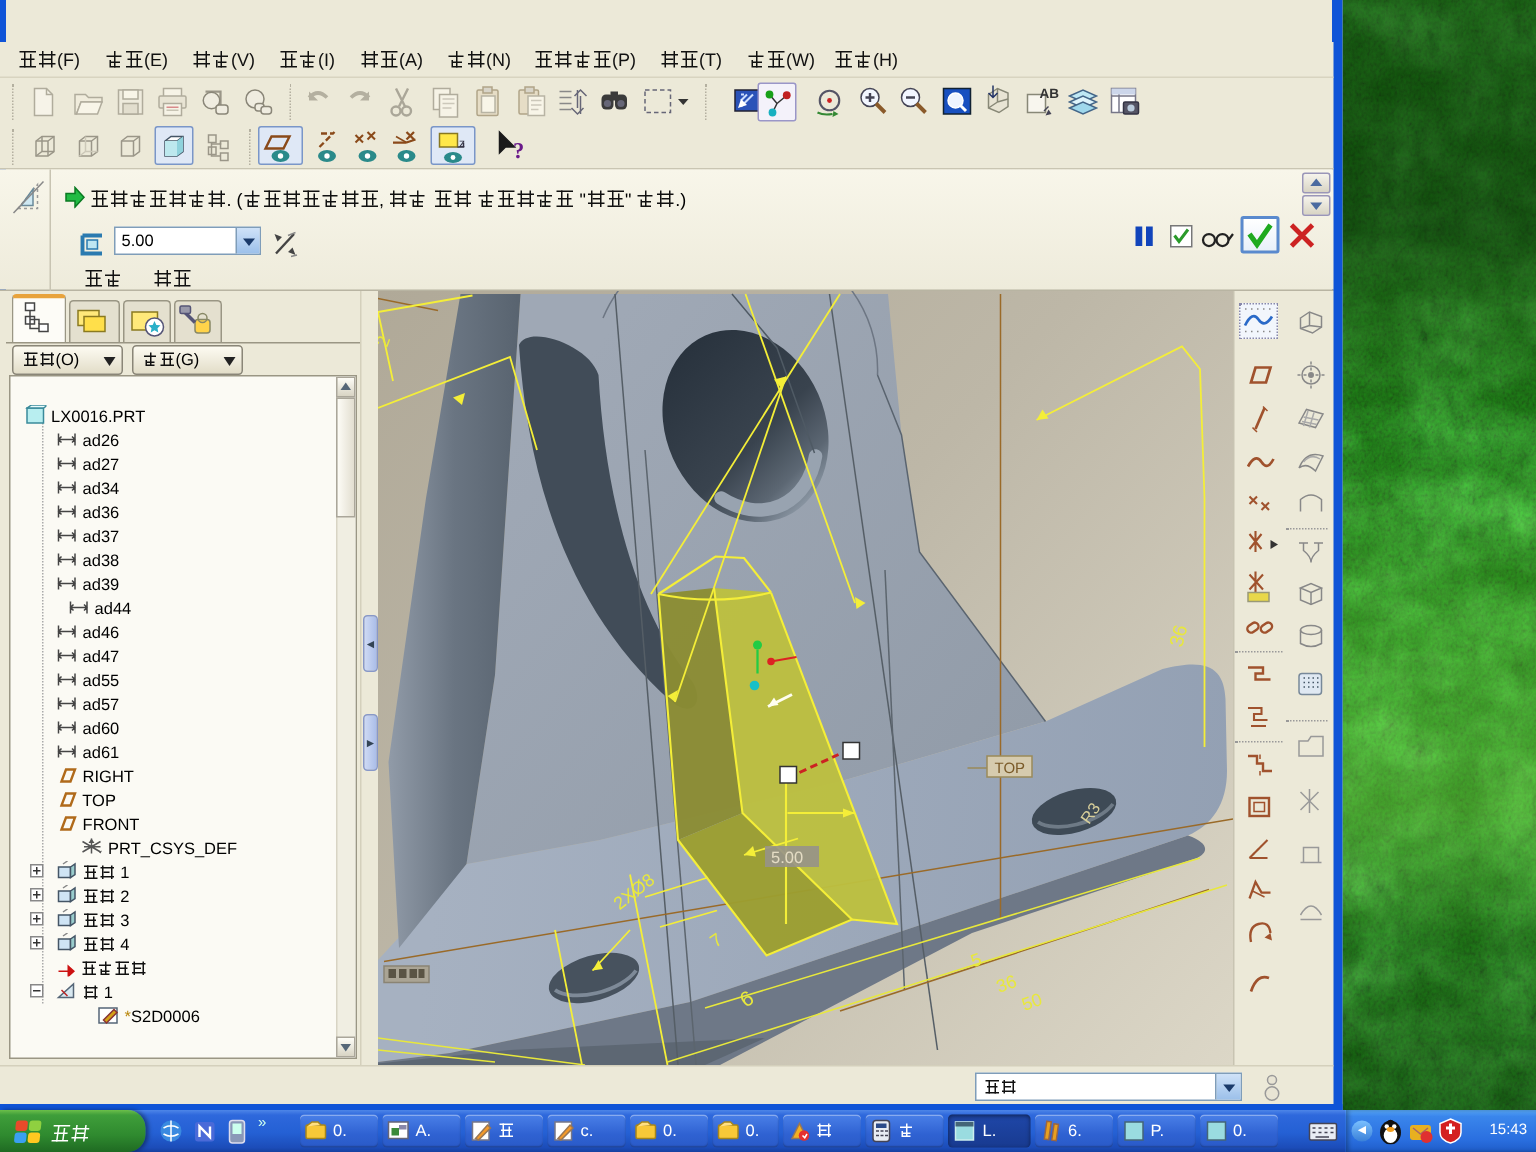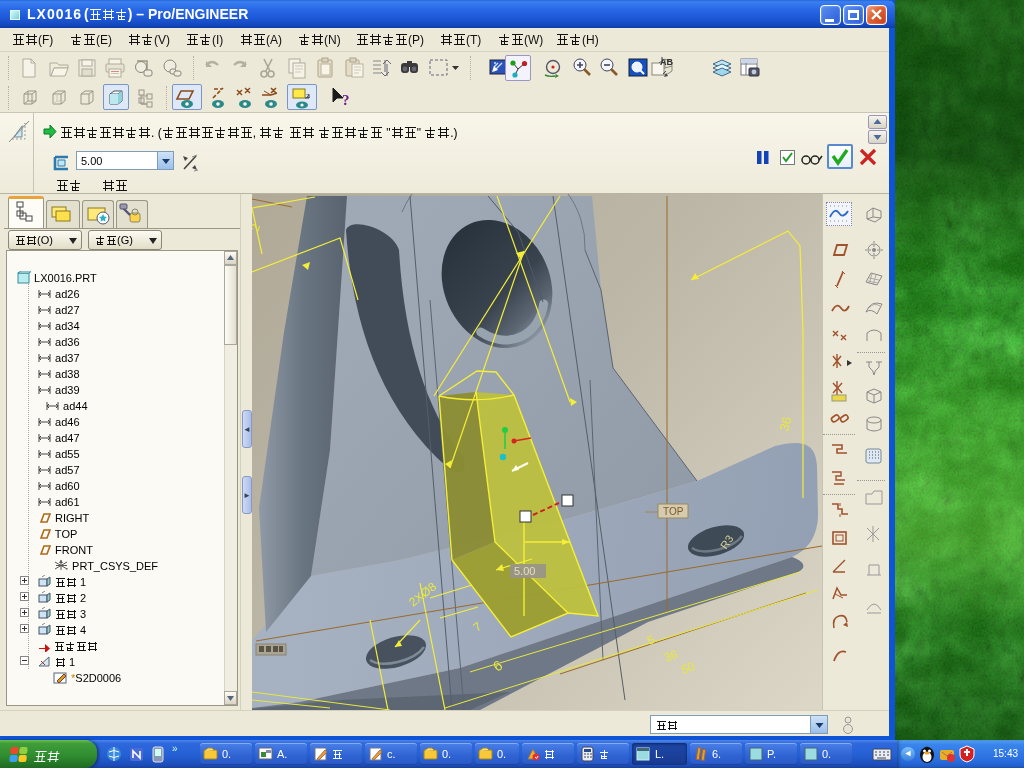--- a/index.html
+++ b/index.html
@@ -68,36 +68,20 @@
 </defs>
 <rect width="140" height="768" fill="#17400d"></rect>
 <rect width="140" height="768" filter="url(#forest)" opacity=".95"></rect>
 <rect width="140" height="768" filter="url(#clump)"></rect>
 <rect width="140" height="768" filter="url(#needle)" opacity=".45"></rect>
 <rect width="140" height="768" fill="url(#fshade)"></rect>
 </svg>
 </div>
 
 <div class="abs" id="win"></div>
-<div class="abs" id="title">
-  <span class="abs" style="left:10px;top:10px;width:10px;height:10px;background:linear-gradient(135deg,#cff,#7ccfd0);border:1px solid #e8f8ff"></span>
-  <span class="abs" style="left:27px;top:6px;letter-spacing:1px">LX0016</span>
-  <span class="abs wh" style="left:84px;top:6px">(<span class="h"></span><span class="h2"></span><span class="h3"></span>)&nbsp;–&nbsp;Pro/ENGINEER</span>
-  <span class="tbtn" style="left:820px;background:linear-gradient(135deg,#5a8ff0,#2b5cd8)">
-        <i class="abs" style="left:4px;top:13px;width:9px;height:3px;background:#fff"></i>
-      </span>
-  <span class="tbtn" style="left:843px;background:linear-gradient(135deg,#5a8ff0,#2b5cd8)">
-        <i class="abs" style="left:4px;top:4px;width:11px;height:10px;border:2px solid #fff;border-top-width:3px"></i>
-      </span>
-  <span class="tbtn" style="left:866px;background:linear-gradient(135deg,#f0a088,#e06434 40%,#c43c18)">
-        <svg width="19" height="18" viewBox="0 0 19 18">
-          <path d="M5 4 L14 13 M14 4 L5 13" stroke="#fff" stroke-width="2.4"></path>
-        </svg>
-      </span>
-</div>
 <div class="abs" id="menubar">
 <span class="abs" style="left:12px;top:5px"><span class="h"></span><span class="h2"></span>(F)</span>
 <span class="abs" style="left:70px;top:5px"><span class="h3"></span><span class="h"></span>(E)</span>
 <span class="abs" style="left:128px;top:5px"><span class="h2"></span><span class="h3"></span>(V)</span>
 <span class="abs" style="left:186px;top:5px"><span class="h"></span><span class="h3"></span>(I)</span>
 <span class="abs" style="left:240px;top:5px"><span class="h2"></span><span class="h"></span>(A)</span>
 <span class="abs" style="left:298px;top:5px"><span class="h3"></span><span class="h2"></span>(N)</span>
 <span class="abs" style="left:356px;top:5px"><span class="h"></span><span class="h2"></span><span class="h3"></span><span class="h"></span>(P)</span>
 <span class="abs" style="left:440px;top:5px"><span class="h2"></span><span class="h"></span>(T)</span>
 <span class="abs" style="left:498px;top:5px"><span class="h3"></span><span class="h"></span>(W)</span>
@@ -257,21 +241,21 @@
           <path d="M15 15l4 4" stroke="#fff" stroke-width="2"></path>
         </svg>
       </span>
 <span class="ic" style="left:653px">
         <svg width="26" height="26">
           <path d="M6 8l6-4 7 3v9l-6 4-7-3z" fill="#e8e4d4" stroke="#887"></path>
           <path d="M12 4v9l7-2M12 13l-6 4" fill="none" stroke="#887"></path>
           <path d="M9 2v8M6 7l3 3 3-3" fill="none" stroke="#236"></path>
         </svg>
       </span>
-<span class="ic" style="left:648px">
+<span class="ic" style="left:681px">
         <svg width="26" height="26">
           <rect x="4" y="8" width="12" height="12" fill="#f8f6ee" stroke="#887"></rect>
           <text x="12" y="10" font-size="9" font-weight="bold" fill="#333" font-family="Liberation Sans">AB</text>
           <path d="M18 16l-3 3" stroke="#445"></path>
           <path d="M16 22l4-1-2-3z" fill="#445"></path>
         </svg>
       </span>
 <span class="ic" style="left:709px">
         <svg width="26" height="26">
           <path d="M4 9l9-4 9 4-9 4z" fill="#bfe8f4" stroke="#468"></path>
@@ -616,21 +600,21 @@
           </svg> <span class="h s9"></span><span class="h3 s9"></span><span class="h s9"></span><span class="h2 s9"></span></span>
 <span class="abs" style="left:13px;top:405px;width:9px;height:9px;background:#fff;border:1px solid #888">
           <svg width="7" height="7">
             <path d="M1 3.5h5" stroke="#333"></path>
           </svg>
         </span>
 <span class="ti" style="left:30px;top:403px"><svg width="15" height="13" style="vertical-align:-2px">
             <path d="M2 11L12 11 12 2z" fill="#d8e8f0" stroke="#567"></path>
             <path d="M4 6l4 4" stroke="#b22"></path>
           </svg> <span class="h2 s9"></span> 1</span>
-<span class="ti" style="left:46px;top:419px"><svg width="15" height="13" style="vertical-align:-2px">
+<span class="ti" style="left:58px;top:419px"><svg width="15" height="13" style="vertical-align:-2px">
             <rect x="1" y="2" width="12" height="10" fill="#fff" stroke="#567"></rect>
             <path d="M4 10L11 3l2 2-7 7z" fill="#d4a017" stroke="#833"></path>
           </svg> <span style="color:#b8860b">*</span>S2D0006</span>
 </div>
 </div>
 <div class="abs" id="viewport" style="left:252px;top:194px;width:570px;height:516px;background:#bcb6a8">
 <svg width="570" height="516" viewBox="252 194 570 516">
 <defs>
 <linearGradient id="vbg" x1="252" y1="194" x2="822" y2="710" gradientUnits="userSpaceOnUse">
 <stop offset="0" stop-color="#b0a998"></stop>

